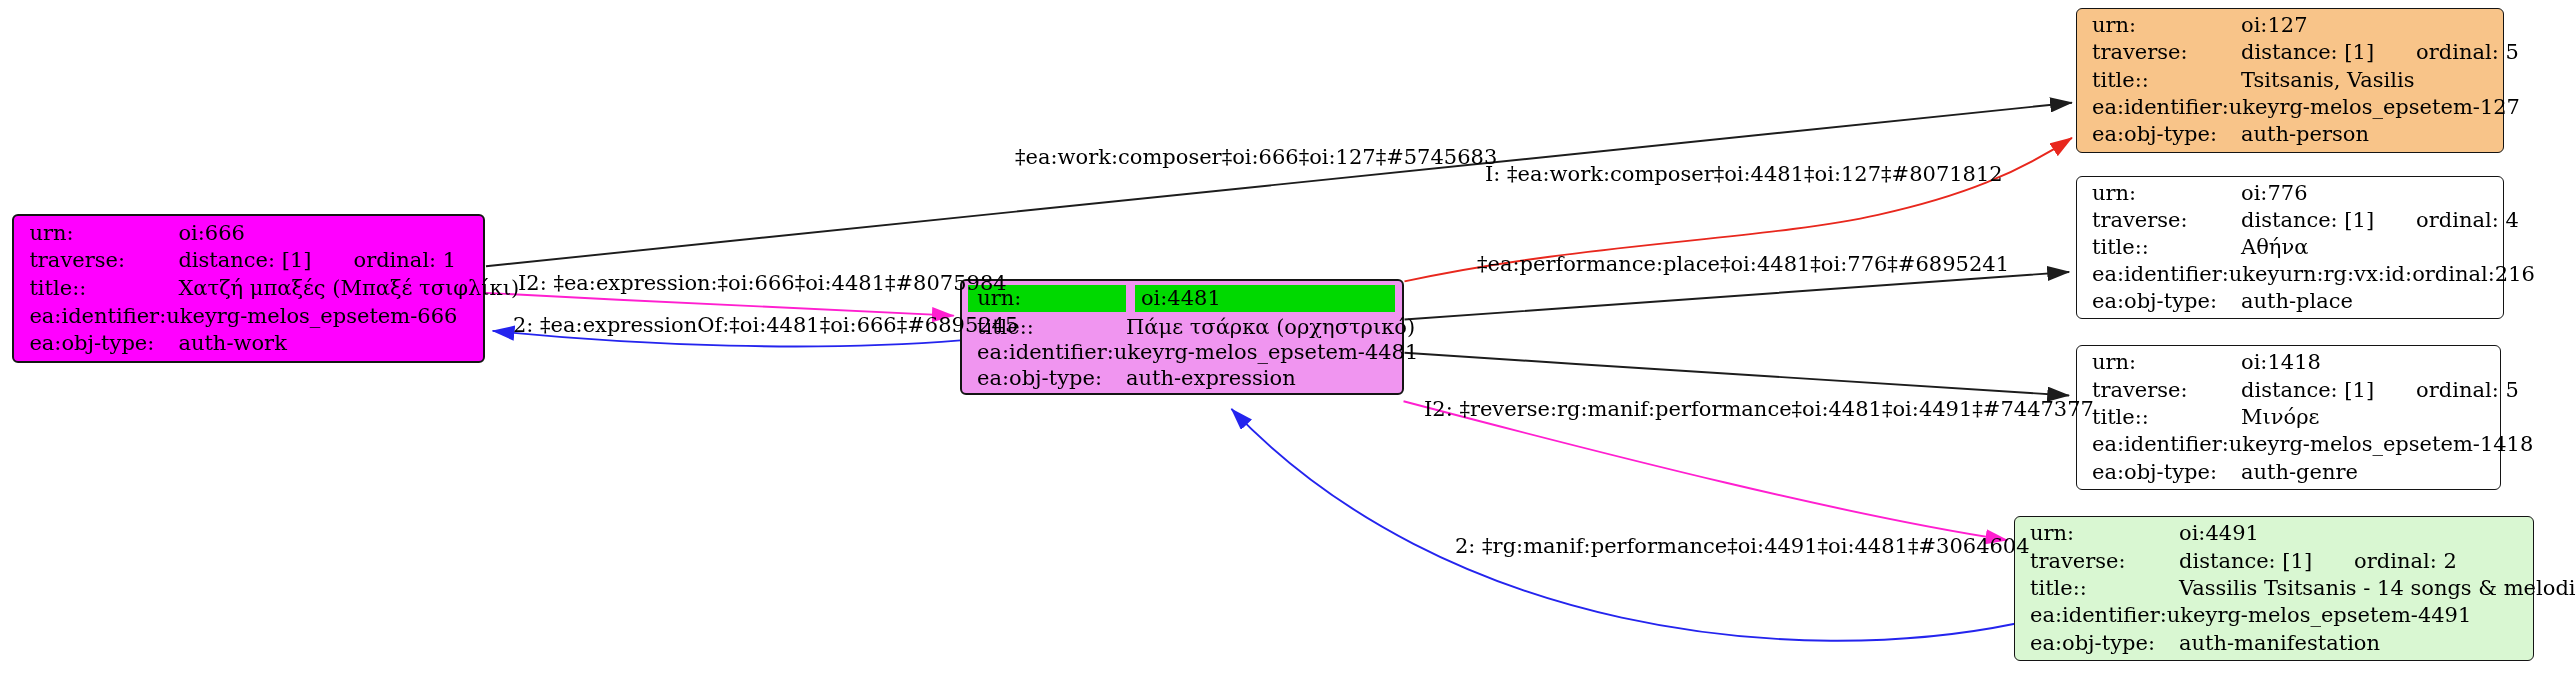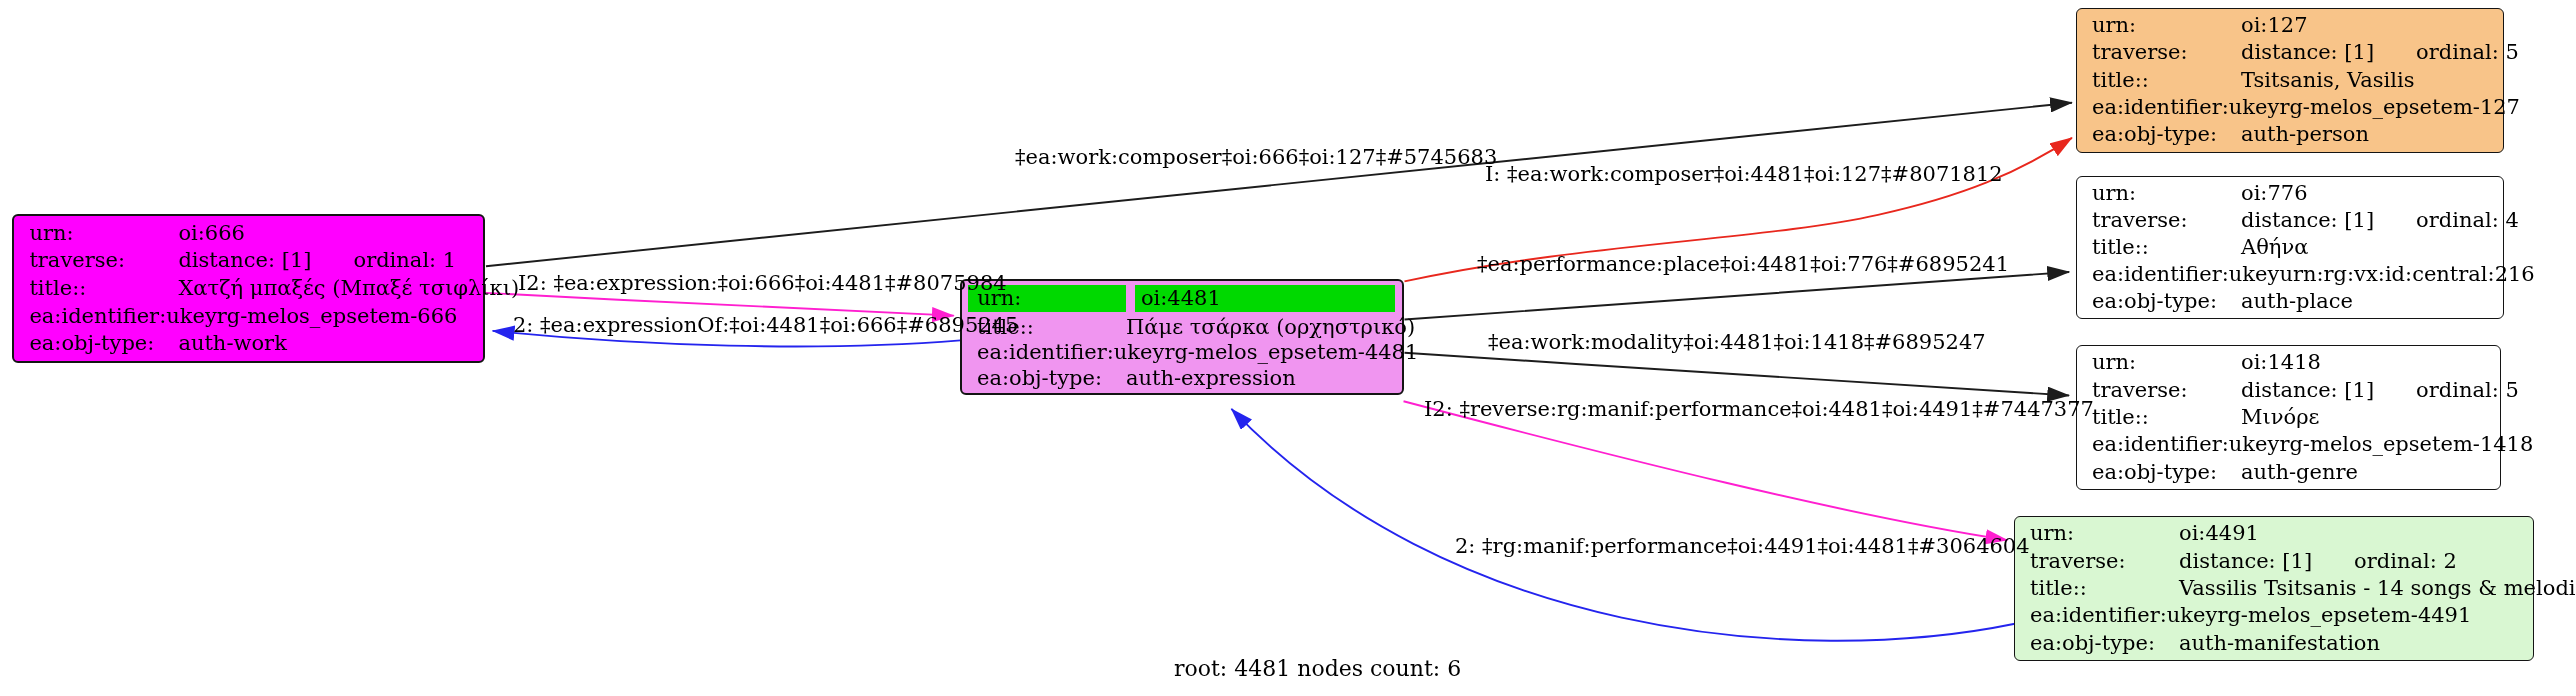--- a/index.html
+++ b/index.html
@@ -127,21 +127,21 @@
       <span class="k">traverse:</span>
       <span class="v">distance: [1]</span>
       <span class="v2">ordinal: 4</span>
     </div>
     <div class="row">
       <span class="k">title::</span>
       <span class="v">Αθήνα</span>
     </div>
     <div class="row">
       <span class="k">ea:identifier:ukey</span>
-      <span class="v">urn:rg:vx:id:central:216</span>
+      <span class="v">urn:rg:vx:id:ordinal:216</span>
     </div>
     <div class="row">
       <span class="k">ea:obj-type:</span>
       <span class="v">auth-place</span>
     </div>
   </div>
 
   <div class="node thin" style="left:2076px;top:345px;width:425px;height:145px;background:#ffffff;">
     <div class="row">
       <span class="k">urn:</span>
@@ -188,20 +188,18 @@
       <span class="k">ea:obj-type:</span>
       <span class="v">auth-manifestation</span>
     </div>
   </div>
 
   <div class="elabel" style="left:970px;top:145px;margin-left:45px;">‡ea:work:composer‡oi:666‡oi:127‡#5745683</div>
   <div class="elabel" style="left:1485px;top:162px;">I: ‡ea:work:composer‡oi:4481‡oi:127‡#8071812</div>
   <div class="elabel" style="left:518px;top:271px;">I2: ‡ea:expression:‡oi:666‡oi:4481‡#8075984</div>
   <div class="elabel" style="left:513px;top:313px;">2: ‡ea:expressionOf:‡oi:4481‡oi:666‡#6895245</div>
   <div class="elabel" style="left:1477px;top:252px;">‡ea:performance:place‡oi:4481‡oi:776‡#6895241</div>
-  <div class="elabel" style="left:1488px;top:330px;">‡ea:work:modality‡oi:4481‡oi:1418‡#6895247</div>
   <div class="elabel" style="left:1424px;top:397px;">I2: ‡reverse:rg:manif:performance‡oi:4481‡oi:4491‡#7447377</div>
   <div class="elabel" style="left:1455px;top:534px;">2: ‡rg:manif:performance‡oi:4491‡oi:4481‡#3064604</div>
 
-  <div class="caption" style="left:1174px;top:656px;">root: 4481 nodes count: 6</div>
 
 </div>
 
 
 </body></html>

